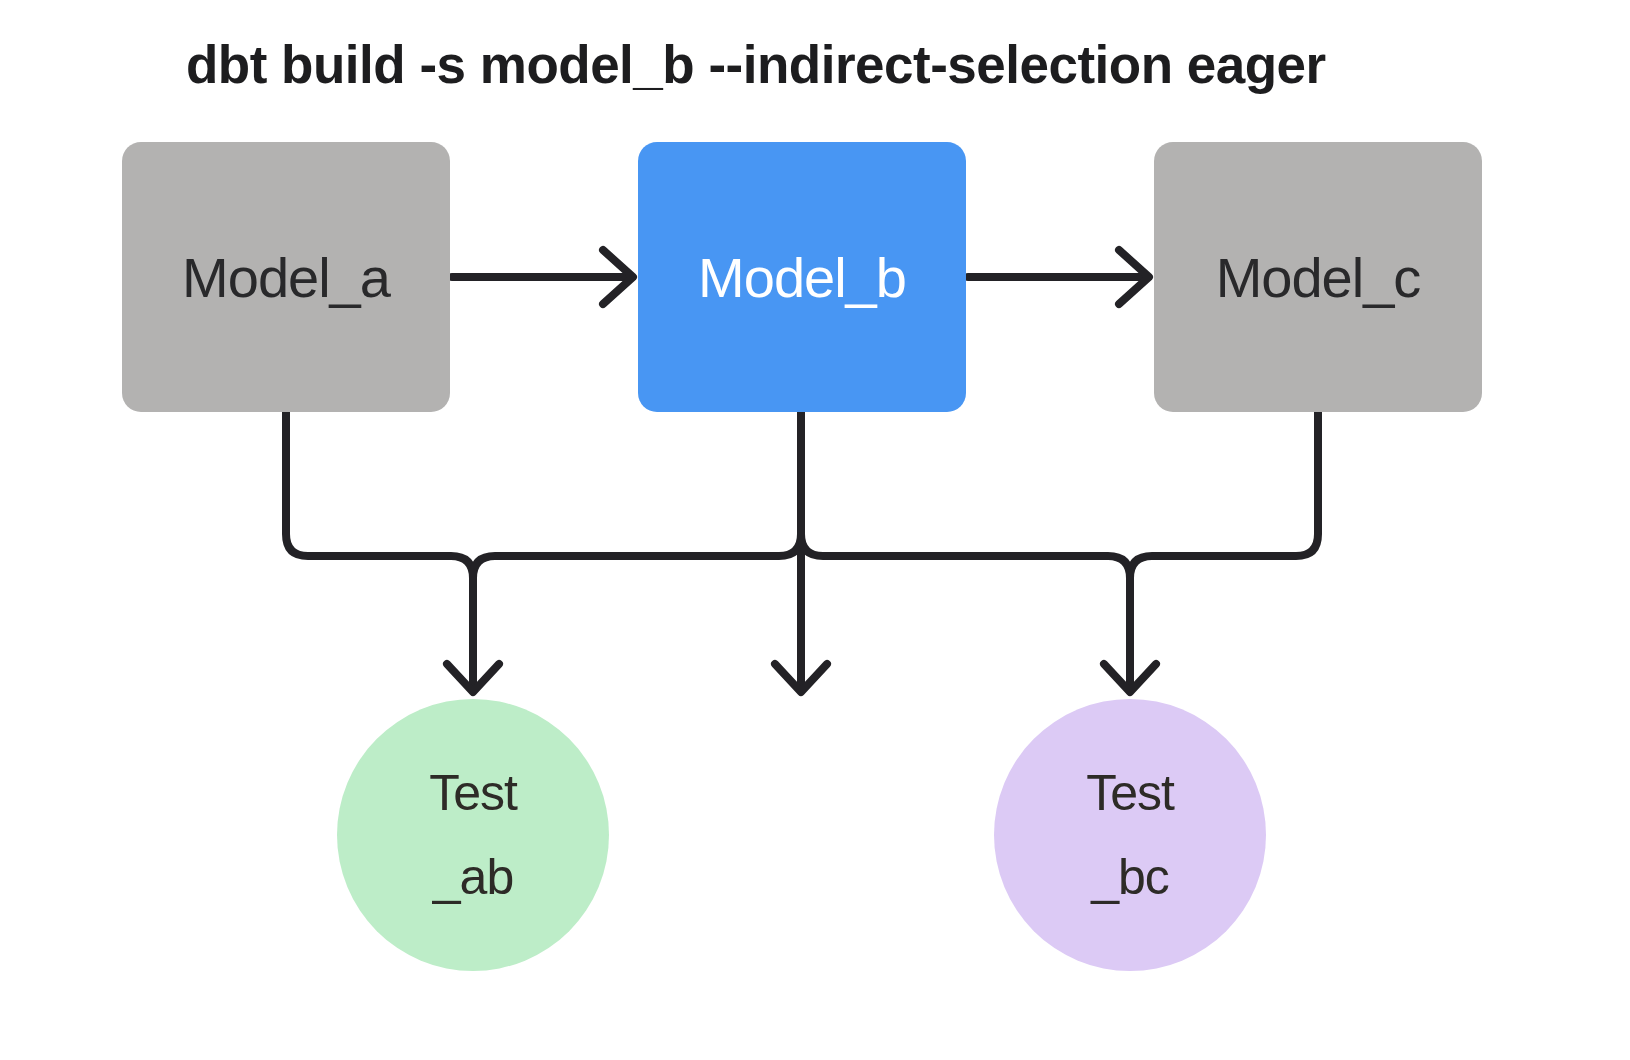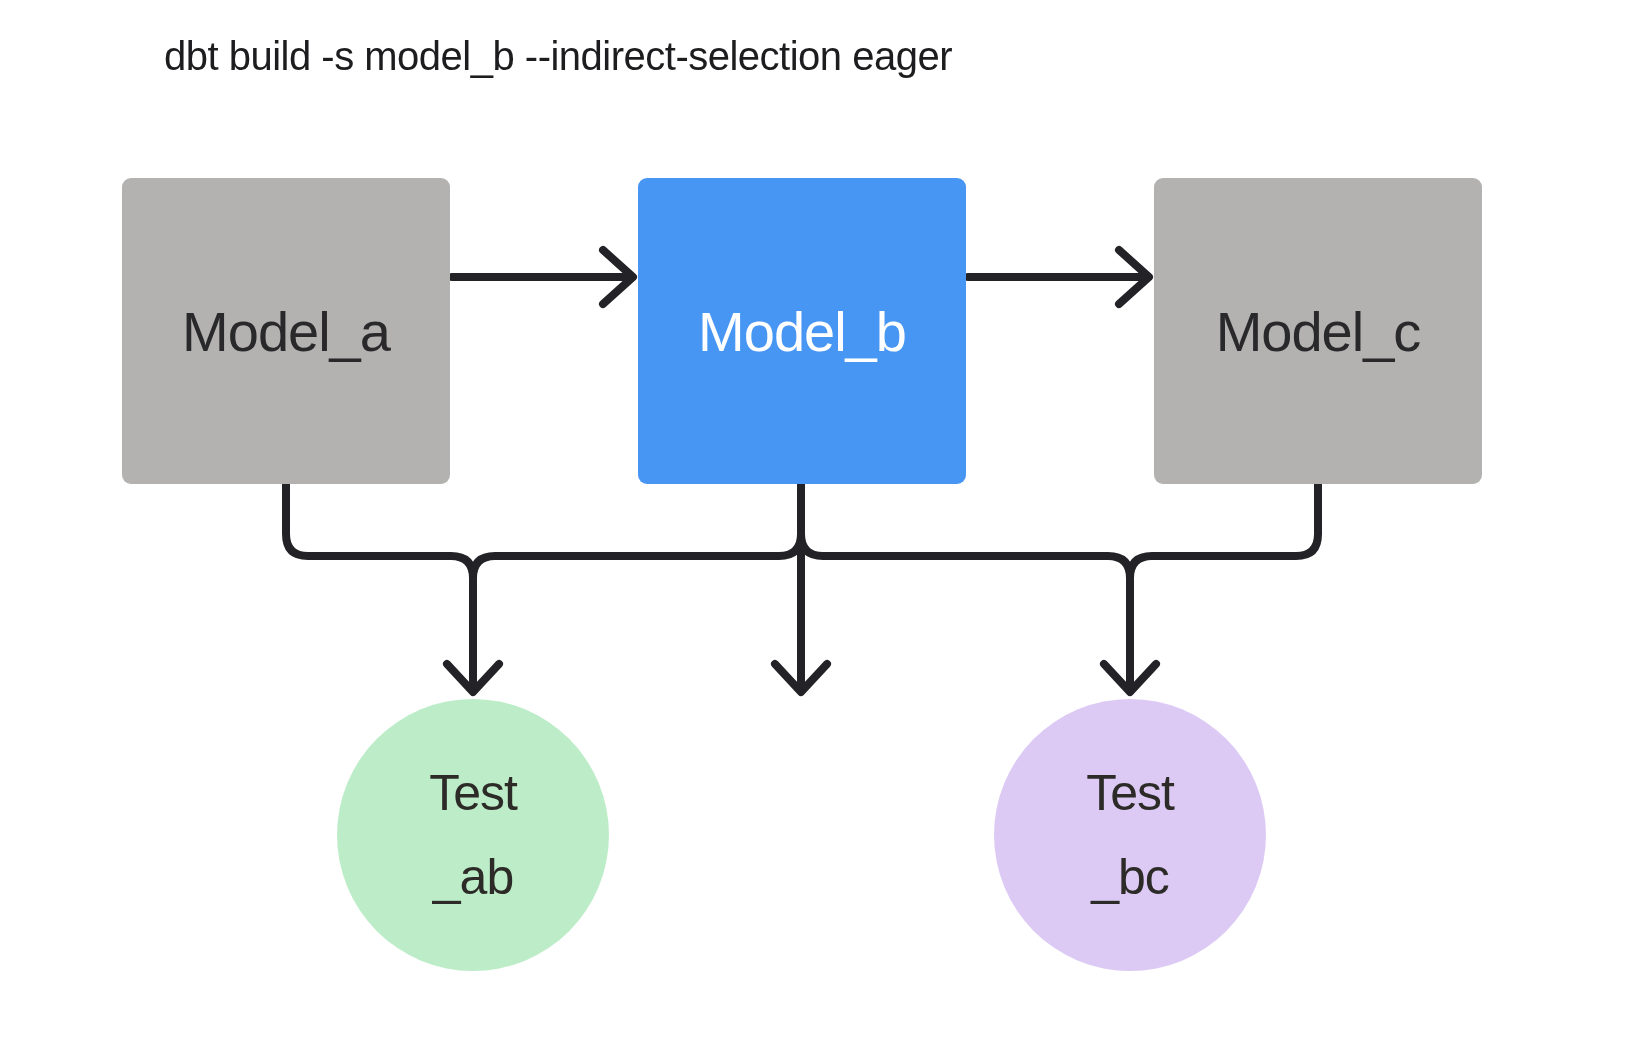--- a/index.html
+++ b/index.html
@@ -3,38 +3,37 @@
 <meta charset="utf-8">
 <style>
   html,body{margin:0;padding:0;}
   body{
     width:1630px;height:1060px;position:relative;overflow:hidden;
     background:var(--c-background,#fff);
     font-family:"Liberation Sans","DejaVu Sans",sans-serif;
   }
   .stage{position:absolute;inset:0;}
   .diagram-title{
-    position:absolute;left:164px;top:34px;
-    font-size:40px;font-weight:400;letter-spacing:-0.5px;
+    position:absolute;left:186px;top:34px;
+    font-size:53px;font-weight:700;letter-spacing:-0.5px;
     color:var(--c-title_text,#1d1d1f);white-space:nowrap;
   }
   svg.edges{position:absolute;left:0;top:0;width:1630px;height:1060px;}
   svg.edges path{
     fill:none;stroke:var(--c-line,#232226);stroke-width:8;
     stroke-linecap:round;stroke-linejoin:round;
   }
   .node{
     position:absolute;display:flex;align-items:center;justify-content:center;
     text-align:center;box-sizing:border-box;
   }
   .model{
-    width:328px;height:306px;border-radius:9px;
+    width:328px;height:270px;border-radius:19px;
     font-size:56px;font-weight:500;letter-spacing:-1px;
     color:var(--c-node_text_dark,#29292b);
-    margin-top:36px;
   }
   .model-gray{background:var(--c-gray,#b3b2b1);}
   .model-blue{background:var(--c-blue,#4896f3);color:var(--c-node_text_light,#fff);}
   #model-a{left:122px;top:142px;}
   #model-b{left:638px;top:142px;}
   #model-c{left:1154px;top:142px;}
   .test{
     width:272px;height:272px;border-radius:50%;
     flex-direction:column;
     font-size:50px;font-weight:500;letter-spacing:-1px;

